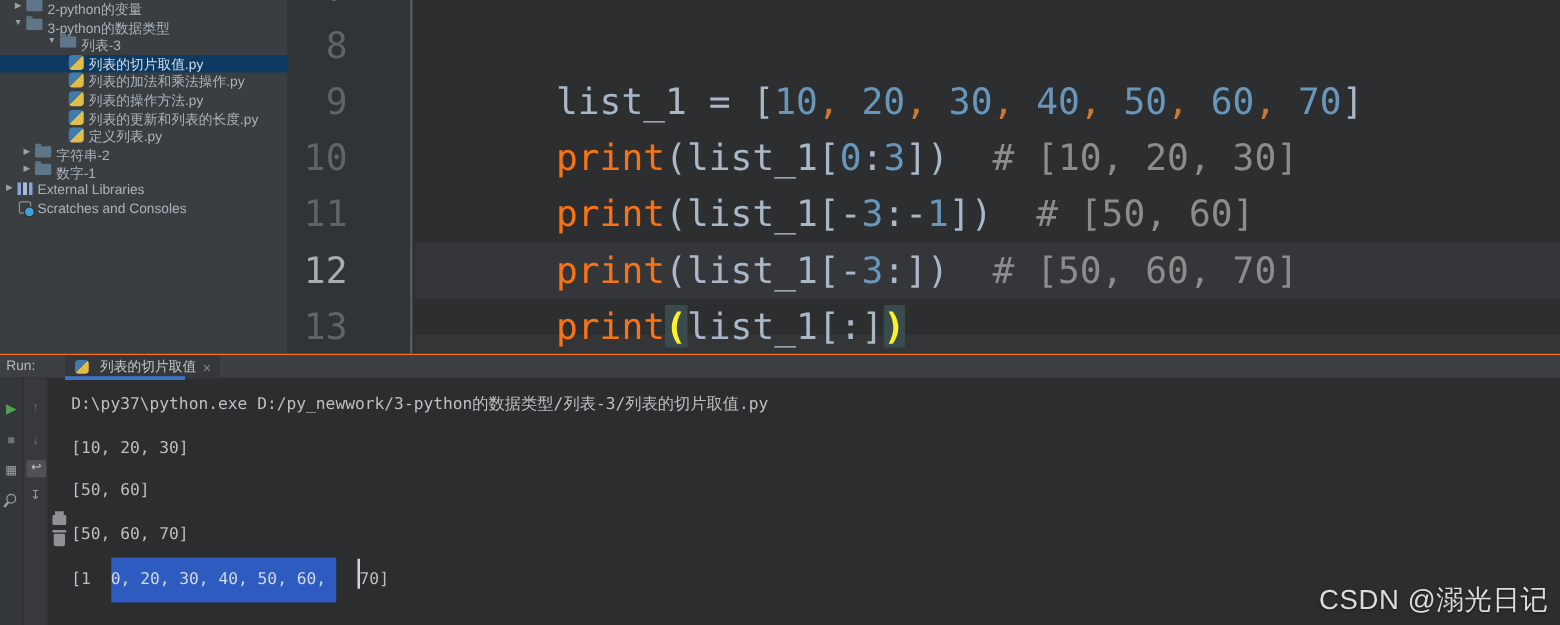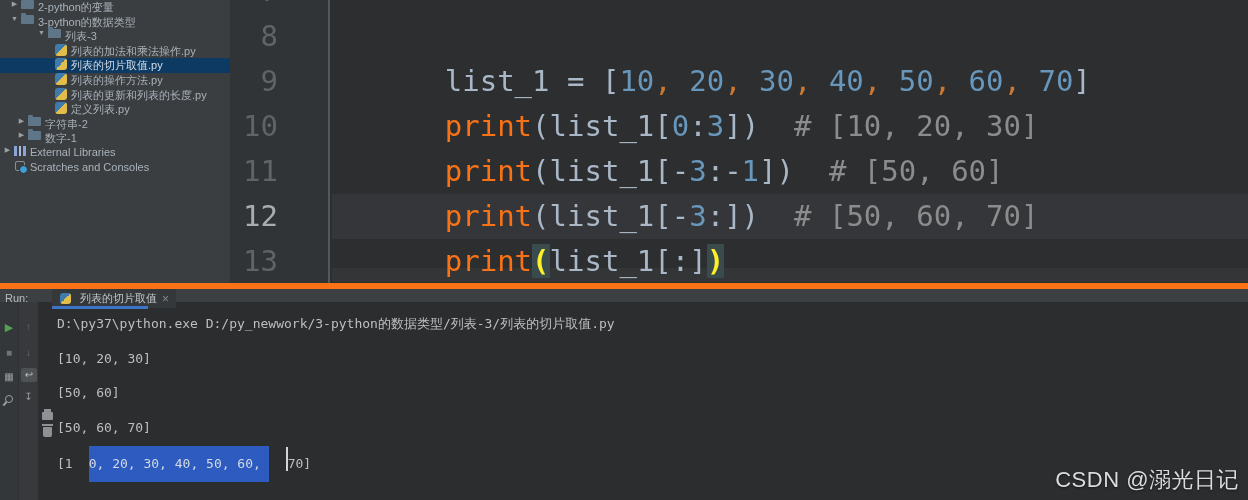--- a/index.html
+++ b/index.html
@@ -45,21 +45,21 @@
   .cline { position:absolute; left:110px; white-space:pre; z-index:1;
            font-family:"DejaVu Sans Mono", monospace; font-size:29px; line-height:45px; }
   .tk-d { color:#a9b7c6; } .tk-n { color:#6897bb; } .tk-c { color:#cc7832; }
   .tk-b { color:#f97316; } .tk-cm { color:#8c8c8c; }
   .tk-p { color:#ffef28; font-weight:bold; background:#3a4b4e; border-radius:1px; }
 
   
   .runpanel { position:absolute; left:0; top:283px; width:1248px; height:217px;
               background:#2b2d2f; z-index:4; }
   .runhdr { position:absolute; left:0; top:0; width:100%; height:19px; background:#3c4043;
-            border-top:6px solid #f97316; }
+            border-top:1px solid #f97316; }
   .runlabel { position:absolute; left:5px; top:3px; font-size:11px; color:#b9bcbe; }
   .runtab { position:absolute; left:52px; top:0; height:19px; display:flex; align-items:center;
             gap:5px; padding:0 7px; background:#35383b; cursor:default; }
   .runtab .ttl { font-size:11px; color:#c3c6c8; white-space:nowrap; }
   .runtab .cls { font-size:12px; color:#84888a; }
   .tabline { position:absolute; left:52px; top:17px; height:3px; width:96px; background:#3e74c8; }
   .tbar1 { position:absolute; left:0; top:19px; bottom:0; width:18px; background:#343739; }
   .tbar2 { position:absolute; left:18px; top:19px; bottom:0; width:20px; background:#37393c;
            border-left:1px solid #2e3032; }
   .ticon { position:absolute; left:0; width:100%; text-align:center; font-size:10px;
@@ -104,27 +104,27 @@
     <div class="trow pl1">
       <span class="tarrow">▼</span>
       <span class="fold"></span>
       <span>3-python的数据类型</span>
     </div>
     <div class="trow pl2a">
       <span class="tarrow">▼</span>
       <span class="fold"></span>
       <span>列表-3</span>
     </div>
+    <div class="trow pl3 sel">
+      <span class="pyico"></span>
+      <span>列表的切片取值.py</span>
+    </div>
     <div class="trow pl3">
       <span class="pyico"></span>
       <span>列表的加法和乘法操作.py</span>
-    </div>
-    <div class="trow pl3 sel">
-      <span class="pyico"></span>
-      <span>列表的切片取值.py</span>
     </div>
     <div class="trow pl3">
       <span class="pyico"></span>
       <span>列表的操作方法.py</span>
     </div>
     <div class="trow pl3">
       <span class="pyico"></span>
       <span>列表的更新和列表的长度.py</span>
     </div>
     <div class="trow pl3">

